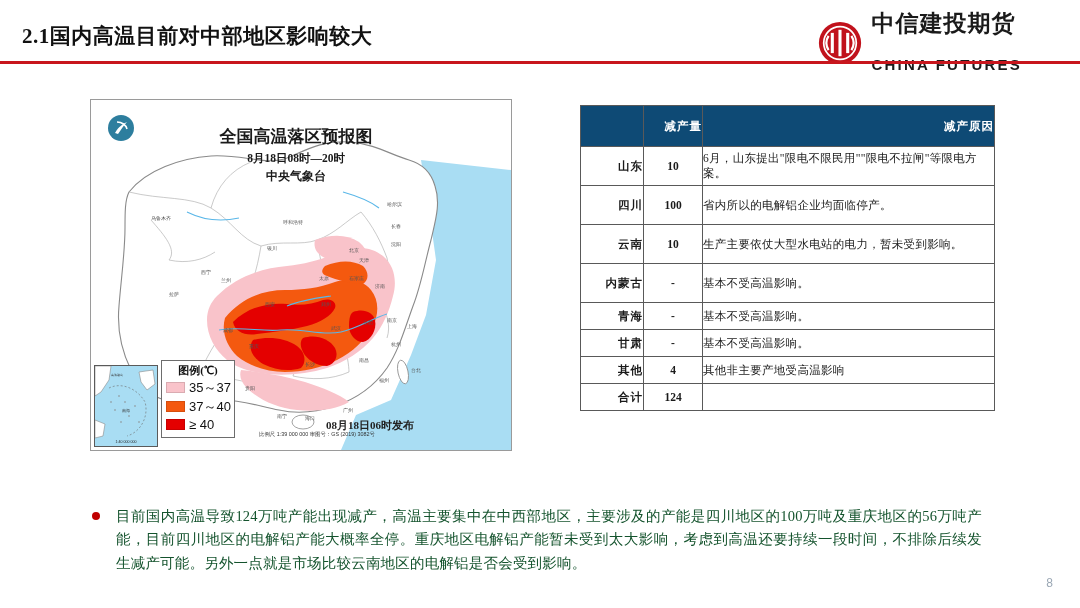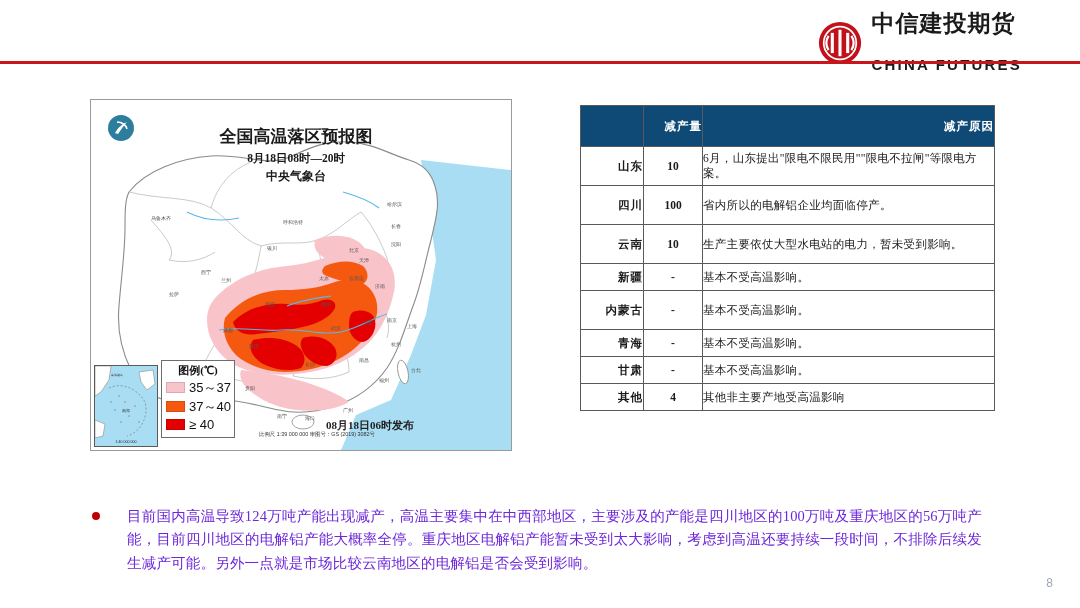--- a/index.html
+++ b/index.html
@@ -188,42 +188,43 @@
     gap: 0;
   }
   #bullet-dot {
     width: 8px; height: 8px;
     border-radius: 50%;
     background: #c00000;
     flex: 0 0 auto;
     margin-top: 7px;
   }
   #bullet-text {
-    margin-left: 27px;
+    margin-left: 16px;
     font-size: 14.5px;
     line-height: 1.62;
-    color: #6d28d9;
+    color: #14532d;
     text-align: justify;
     font-family: "Liberation Serif", serif;
     letter-spacing: 0.2px;
   }
 
   #page-number {
     position: absolute;
     right: 27px; bottom: 18px;
     font-size: 12px;
     color: #9aa7b4;
     font-family: "Liberation Sans", sans-serif;
   }
 </style>
 </head>
 <body>
 
 <div id="slide">
 
+  <div id="header-title">2.1国内高温目前对中部地区影响较大</div>
 
   <div id="brand-logo">
     <svg id="brand-mark" viewBox="0 0 100 100">
       <circle cx="50" cy="50" r="48" fill="#c1121c"></circle>
       <circle cx="50" cy="50" r="37" fill="none" stroke="#ffffff" stroke-width="4"></circle>
       <rect x="29" y="27" width="7" height="46" fill="#ffffff"></rect>
       <rect x="46.5" y="20" width="7" height="60" fill="#ffffff"></rect>
       <rect x="64" y="27" width="7" height="46" fill="#ffffff"></rect>
       <path d="M24 34 A30 30 0 0 0 24 66" fill="none" stroke="#ffffff" stroke-width="5"></path>
       <path d="M76 34 A30 30 0 0 1 76 66" fill="none" stroke="#ffffff" stroke-width="5"></path>
@@ -414,45 +415,45 @@
       <tr class="row-tall">
         <td class="cell-region">四川</td>
         <td class="cell-amount">100</td>
         <td class="cell-reason">省内所以的电解铝企业均面临停产。</td>
       </tr>
       <tr class="row-tall">
         <td class="cell-region">云南</td>
         <td class="cell-amount">10</td>
         <td class="cell-reason">生产主要依仗大型水电站的电力，暂未受到影响。</td>
       </tr>
-      <tr class="row-short">
-        <td class="cell-region">新疆</td>
-        <td class="cell-amount">-</td>
-        <td class="cell-reason">基本不受高温影响。</td>
-      </tr>
       <tr class="row-tall">
         <td class="cell-region">内蒙古</td>
         <td class="cell-amount">-</td>
         <td class="cell-reason">基本不受高温影响。</td>
       </tr>
       <tr class="row-short">
         <td class="cell-region">青海</td>
         <td class="cell-amount">-</td>
         <td class="cell-reason">基本不受高温影响。</td>
       </tr>
       <tr class="row-short">
         <td class="cell-region">甘肃</td>
         <td class="cell-amount">-</td>
         <td class="cell-reason">基本不受高温影响。</td>
       </tr>
       <tr class="row-short">
         <td class="cell-region">其他</td>
         <td class="cell-amount">4</td>
         <td class="cell-reason">其他非主要产地受高温影响</td>
       </tr>
+      <tr class="row-short">
+        <td class="cell-region">合计</td>
+        <td class="cell-amount">124</td>
+        <td class="cell-reason"></td>
+      </tr>
     </tbody>
   </table>
 
   <div id="bullet-block">
     <span id="bullet-dot"></span>
     <span id="bullet-text">目前国内高温导致124万吨产能出现减产，高温主要集中在中西部地区，主要涉及的产能是四川地区的100万吨及重庆地区的56万吨产能，目前四川地区的电解铝产能大概率全停。重庆地区电解铝产能暂未受到太大影响，考虑到高温还要持续一段时间，不排除后续发生减产可能。另外一点就是市场比较云南地区的电解铝是否会受到影响。</span>
   </div>
 
   <div id="page-number">8</div>
 

